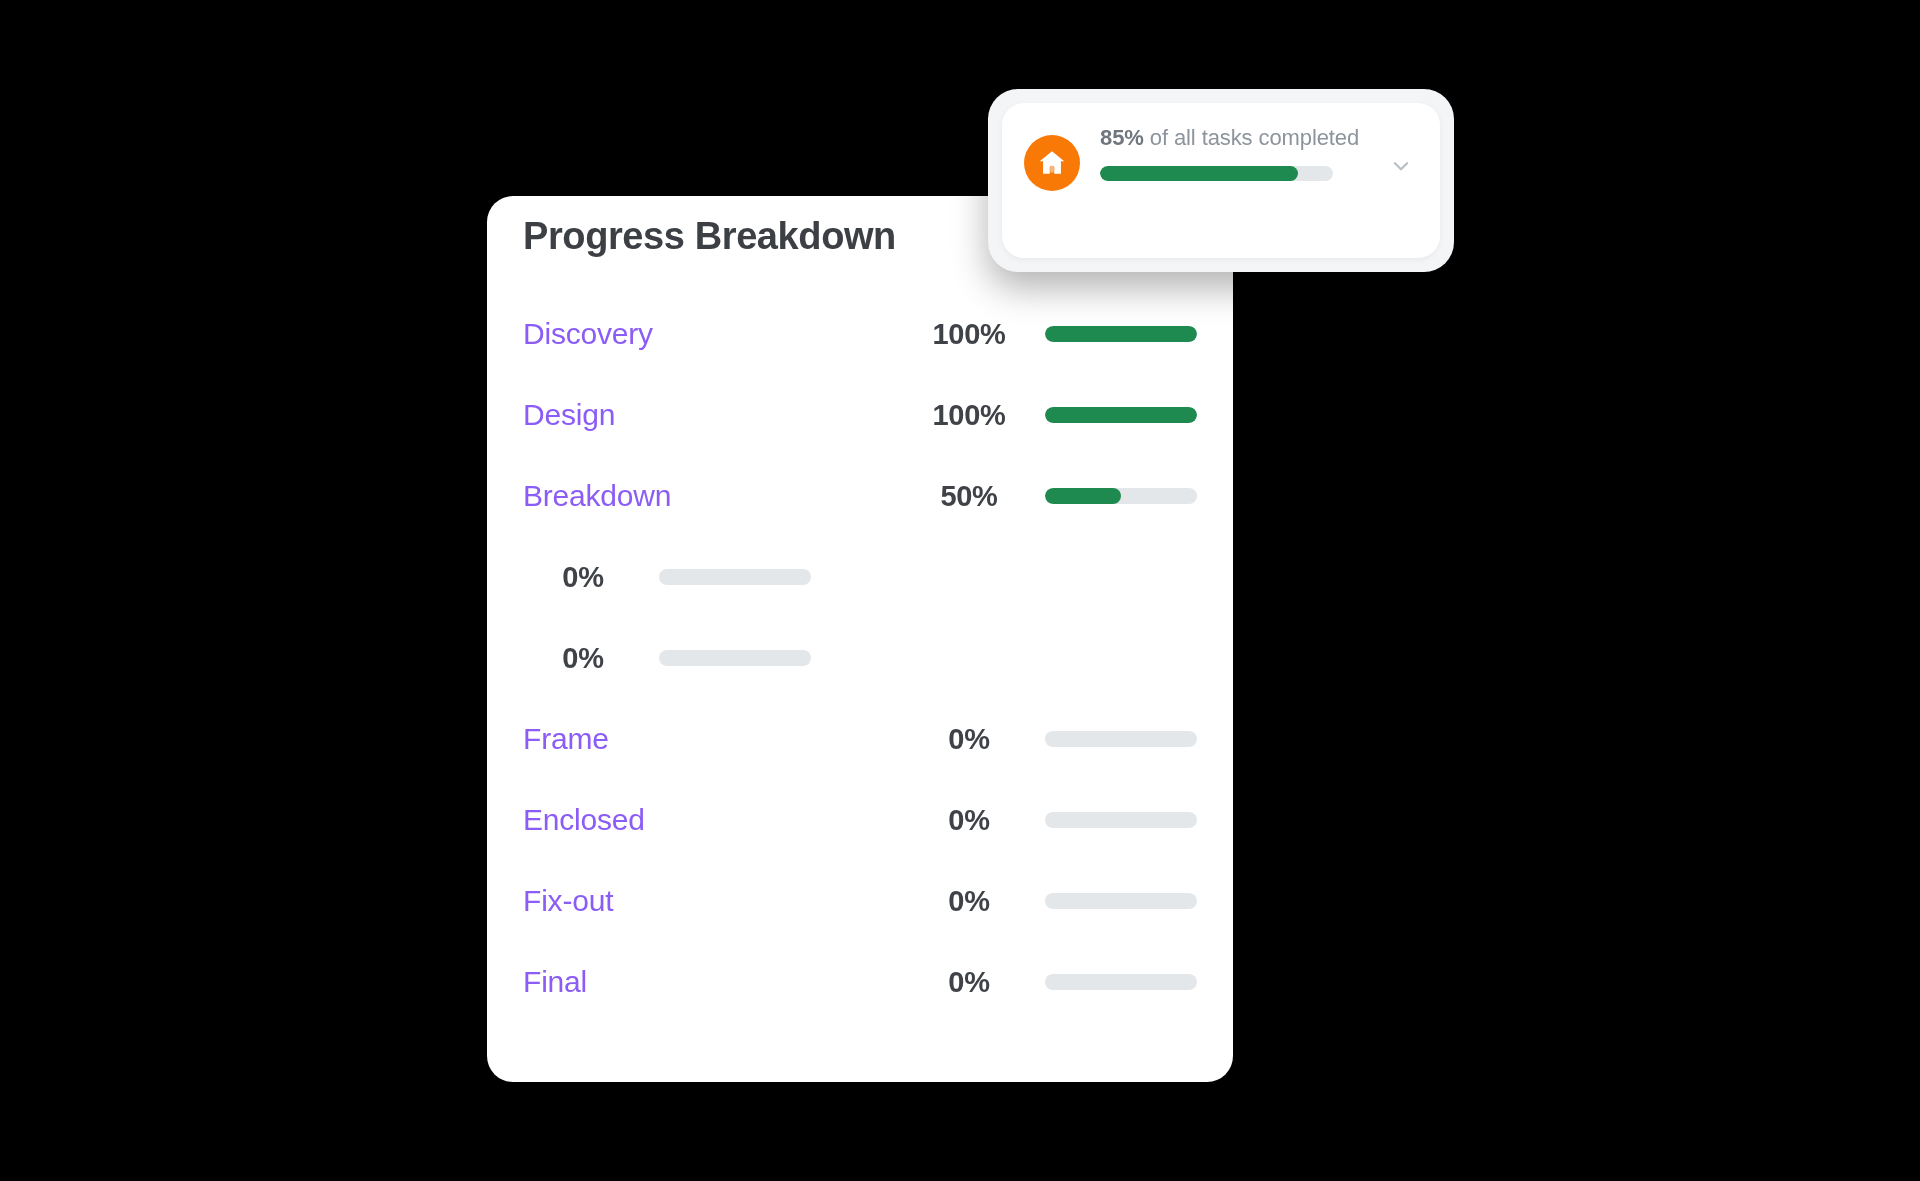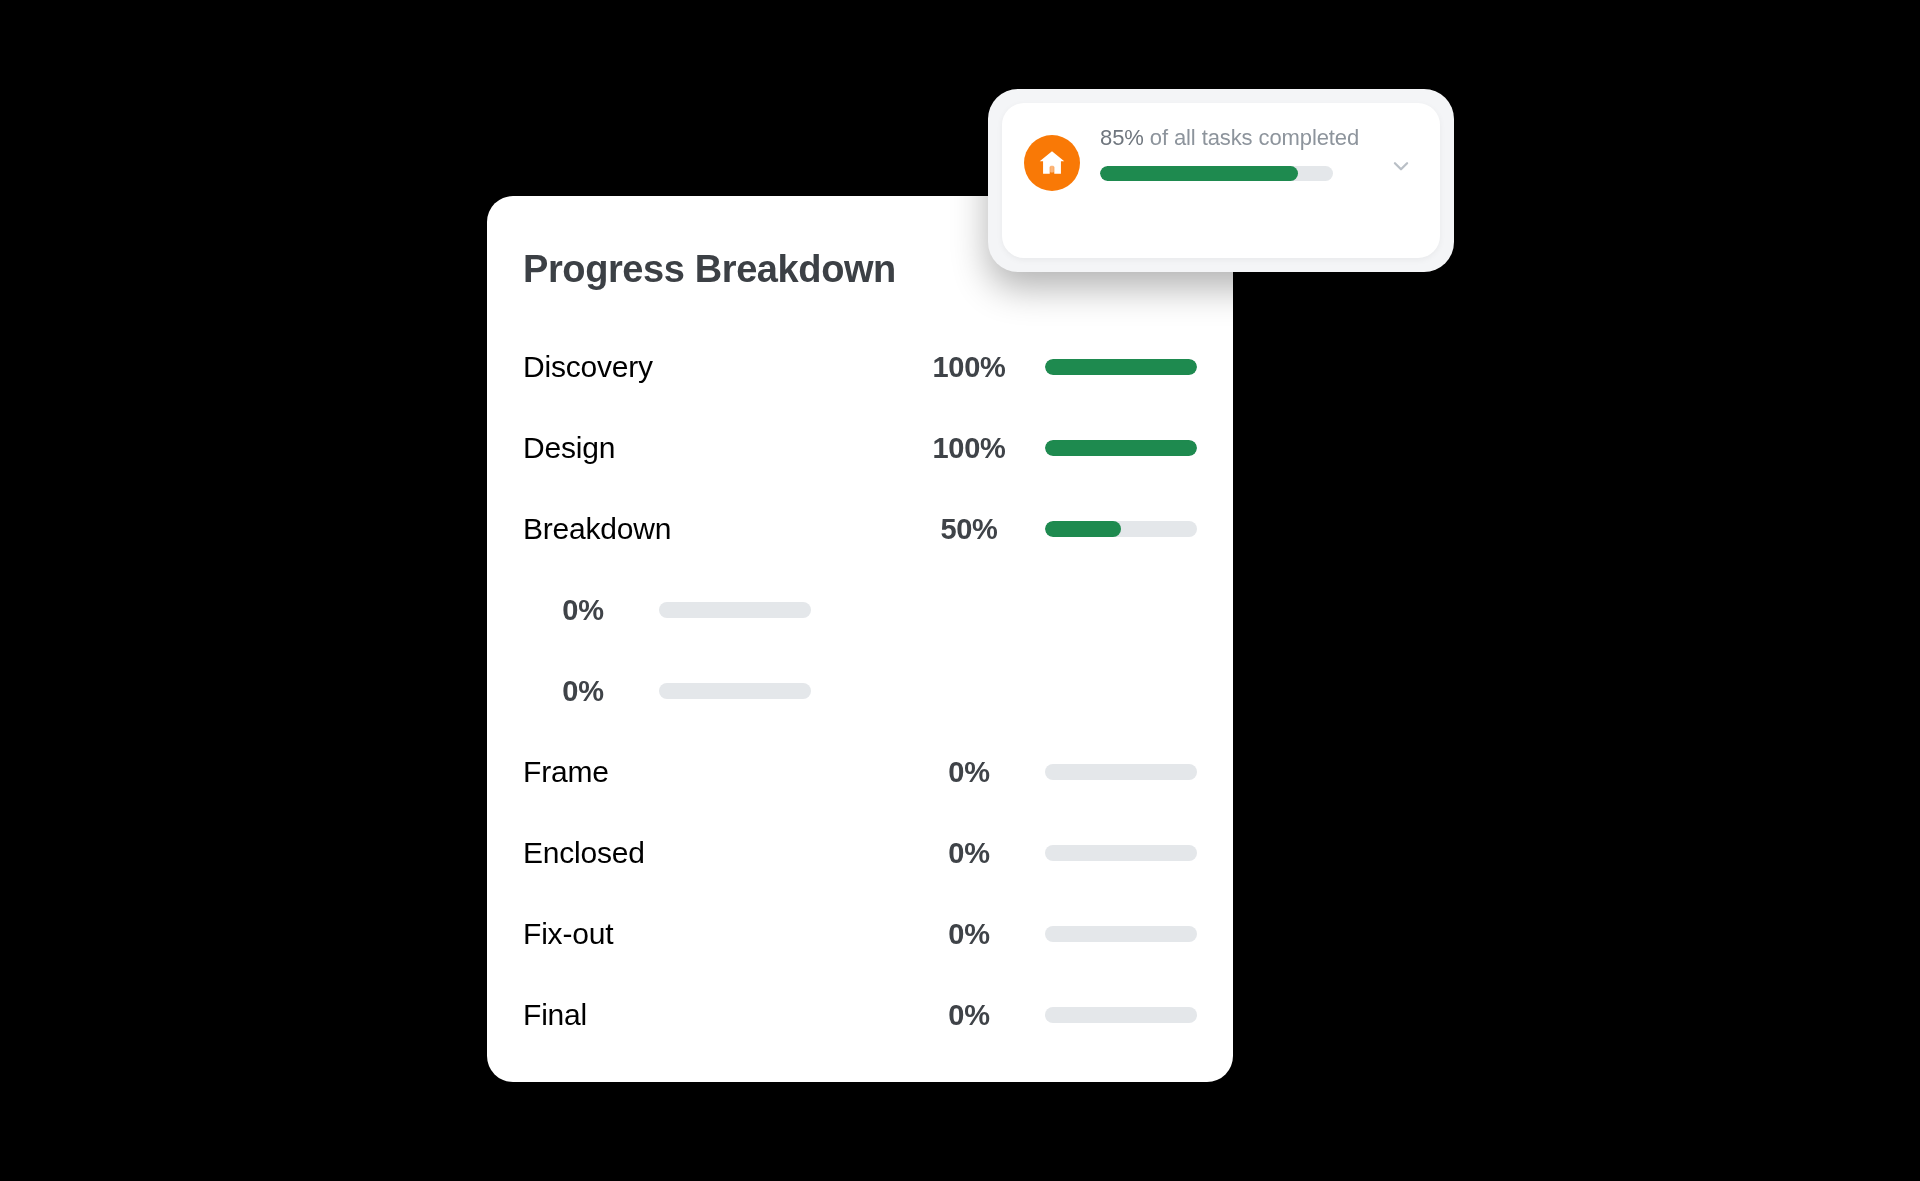--- a/index.html
+++ b/index.html
@@ -27,21 +27,21 @@
   .progress-card {
     position: absolute;
     left: 487px;
     top: 196px;
     width: 746px;
     height: 886px;
     background: #ffffff;
     border-radius: 26px;
     box-shadow: 0 18px 42px rgba(0,0,0,0.55);
     box-sizing: border-box;
-    padding: 53px 0 0 0;
+    padding: 20px 0 0 0;
     overflow: hidden;
   }
 
   .card-title {
     margin: 0;
     padding: 0 0 0 36px;
     font-size: 38px;
     font-weight: 700;
     letter-spacing: -0.4px;
     color: #3c4045;
@@ -58,21 +58,21 @@
   .progress-row {
     display: flex;
     align-items: center;
     height: 81px;
   }
 
   .row-label {
     flex: 1 1 auto;
     font-size: 30px;
     font-weight: 400;
-    color: #000000;
+    color: #8b5cf6;
     letter-spacing: -0.2px;
     white-space: nowrap;
   }
 
   .row-percent {
     flex: 0 0 auto;
     width: 120px;
     text-align: center;
     font-size: 29px;
     font-weight: 700;
@@ -145,21 +145,21 @@
   }
 
   .tasks-text {
     font-size: 22px;
     line-height: 33px;
     color: #8d949c;
     font-weight: 400;
     letter-spacing: -0.1px;
   }
   .tasks-text .pct {
-    font-weight: 400;
+    font-weight: 700;
     color: #6f767e;
   }
 
   .tasks-bar {
     margin-top: 12px;
     width: 233px;
     height: 15px;
     background: #e4e7ea;
     border-radius: 9px;
     position: relative;

